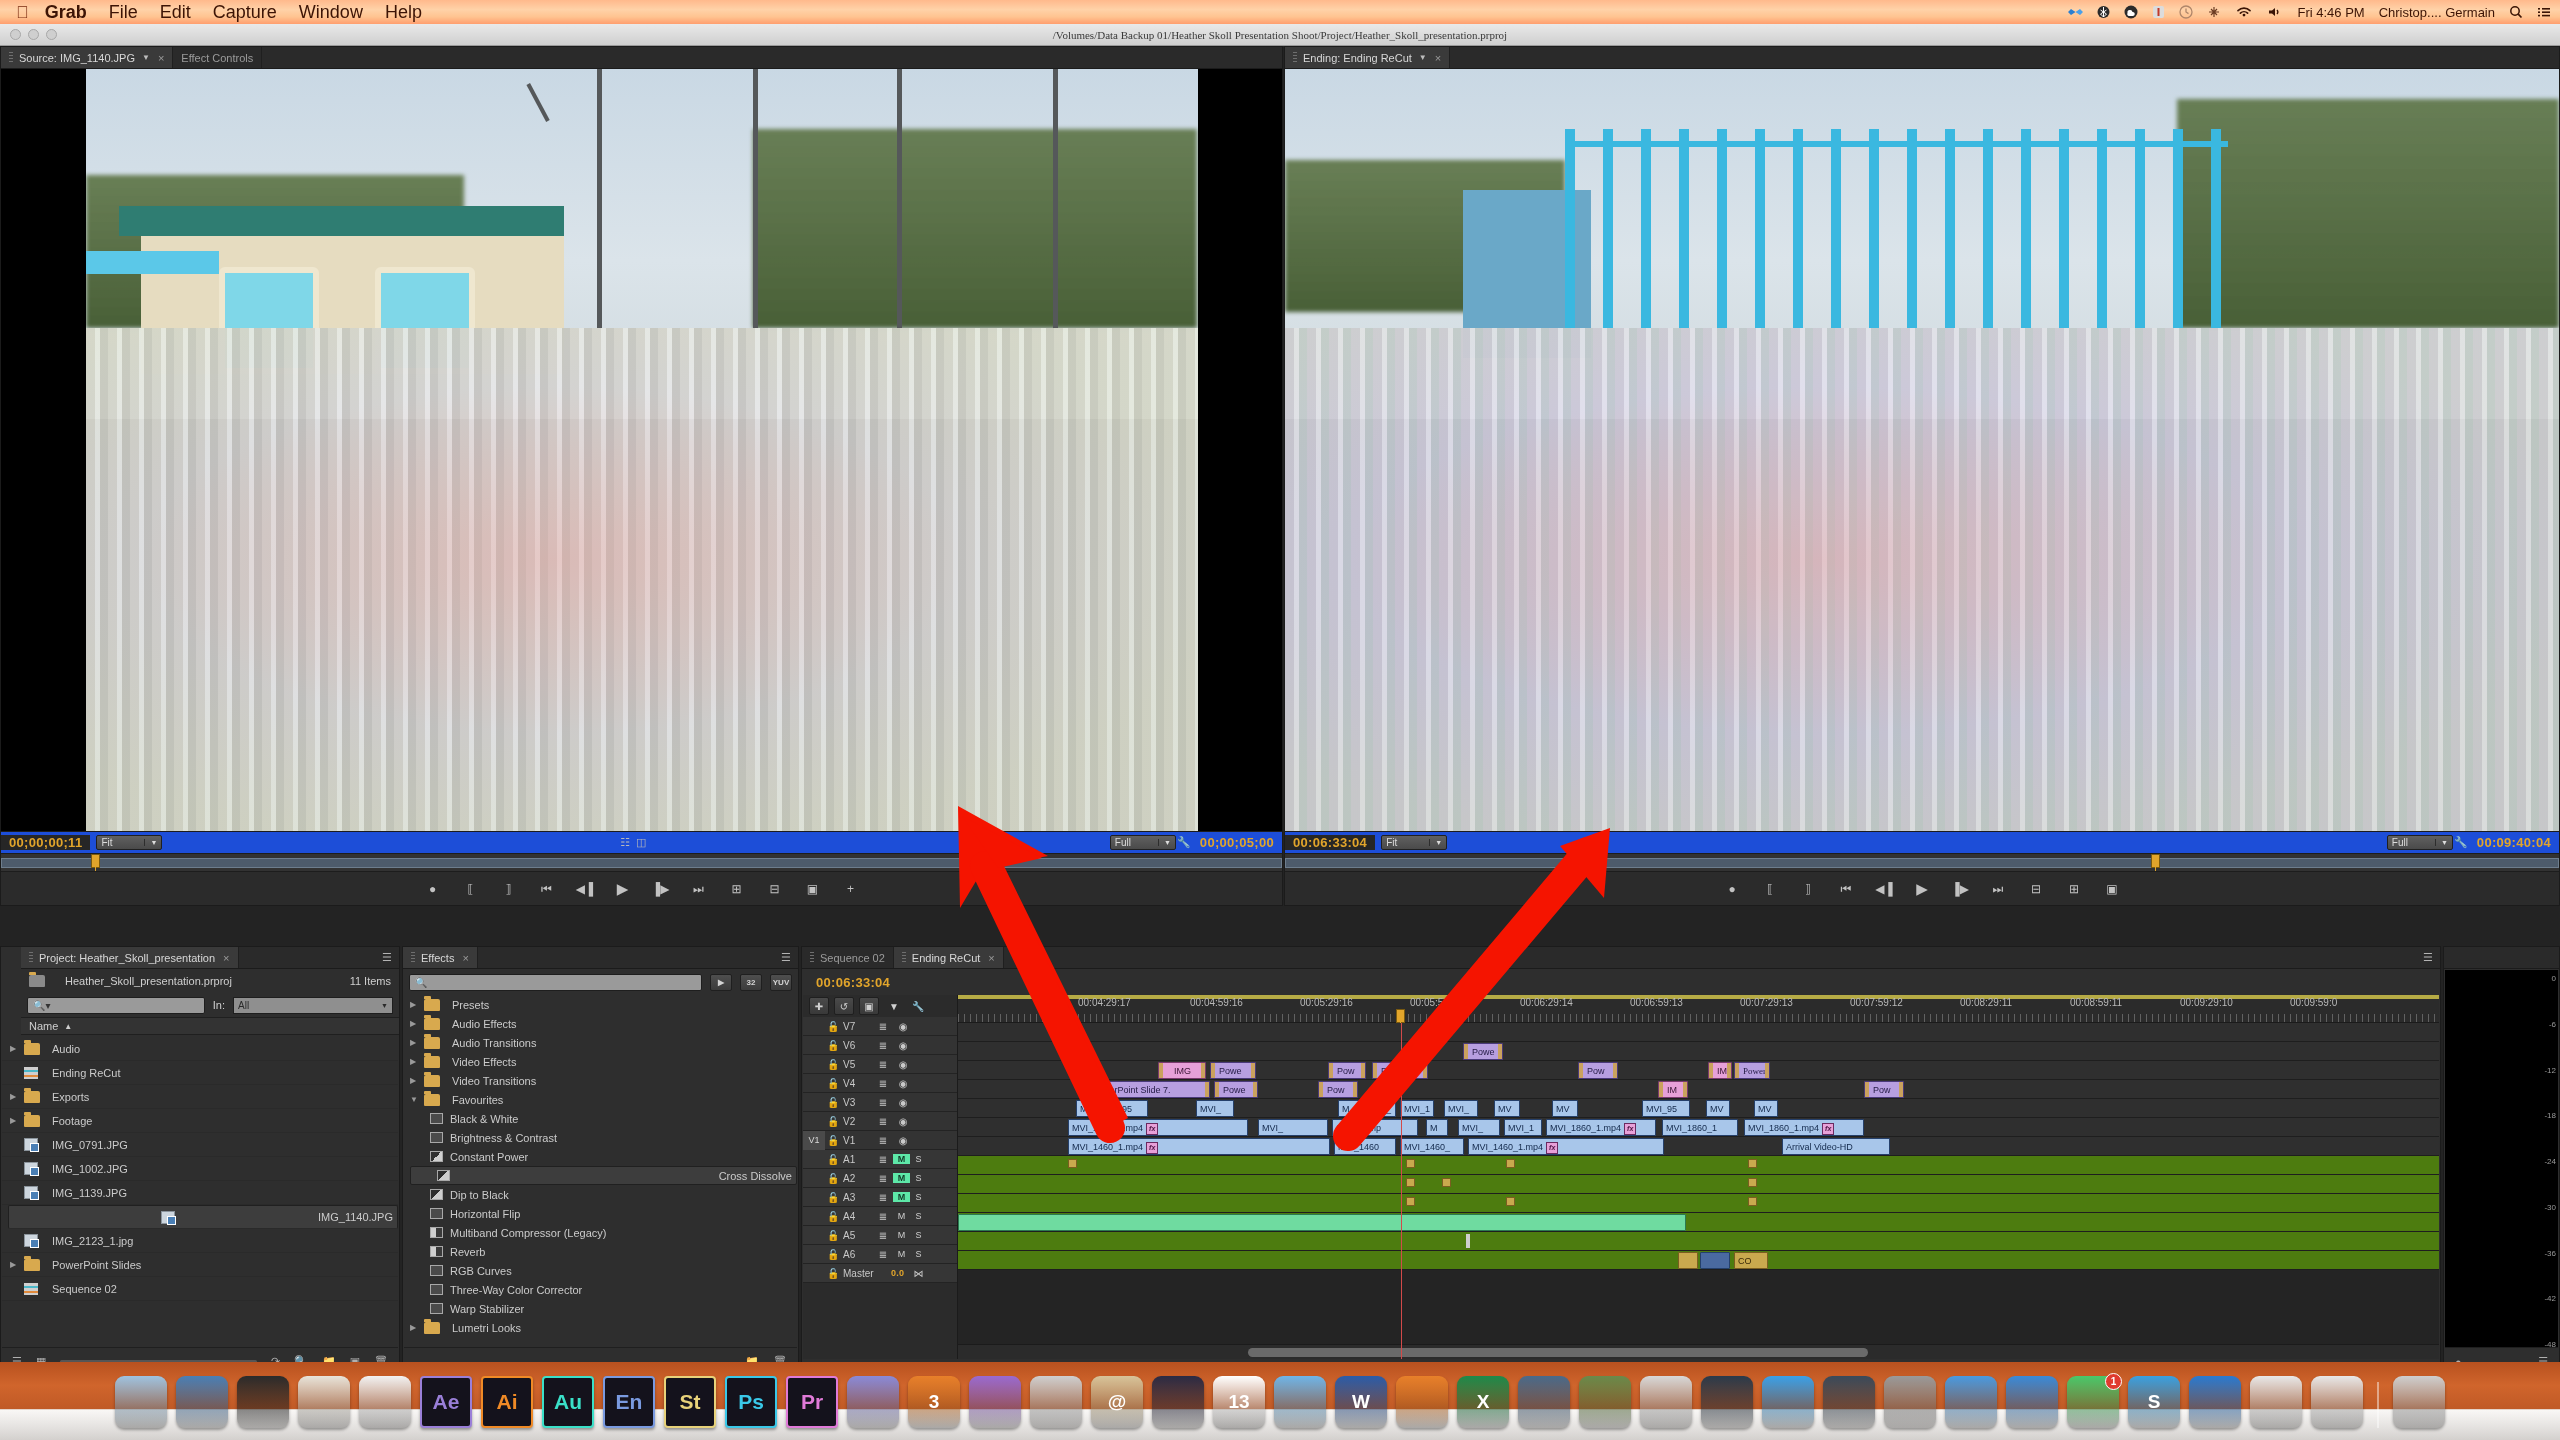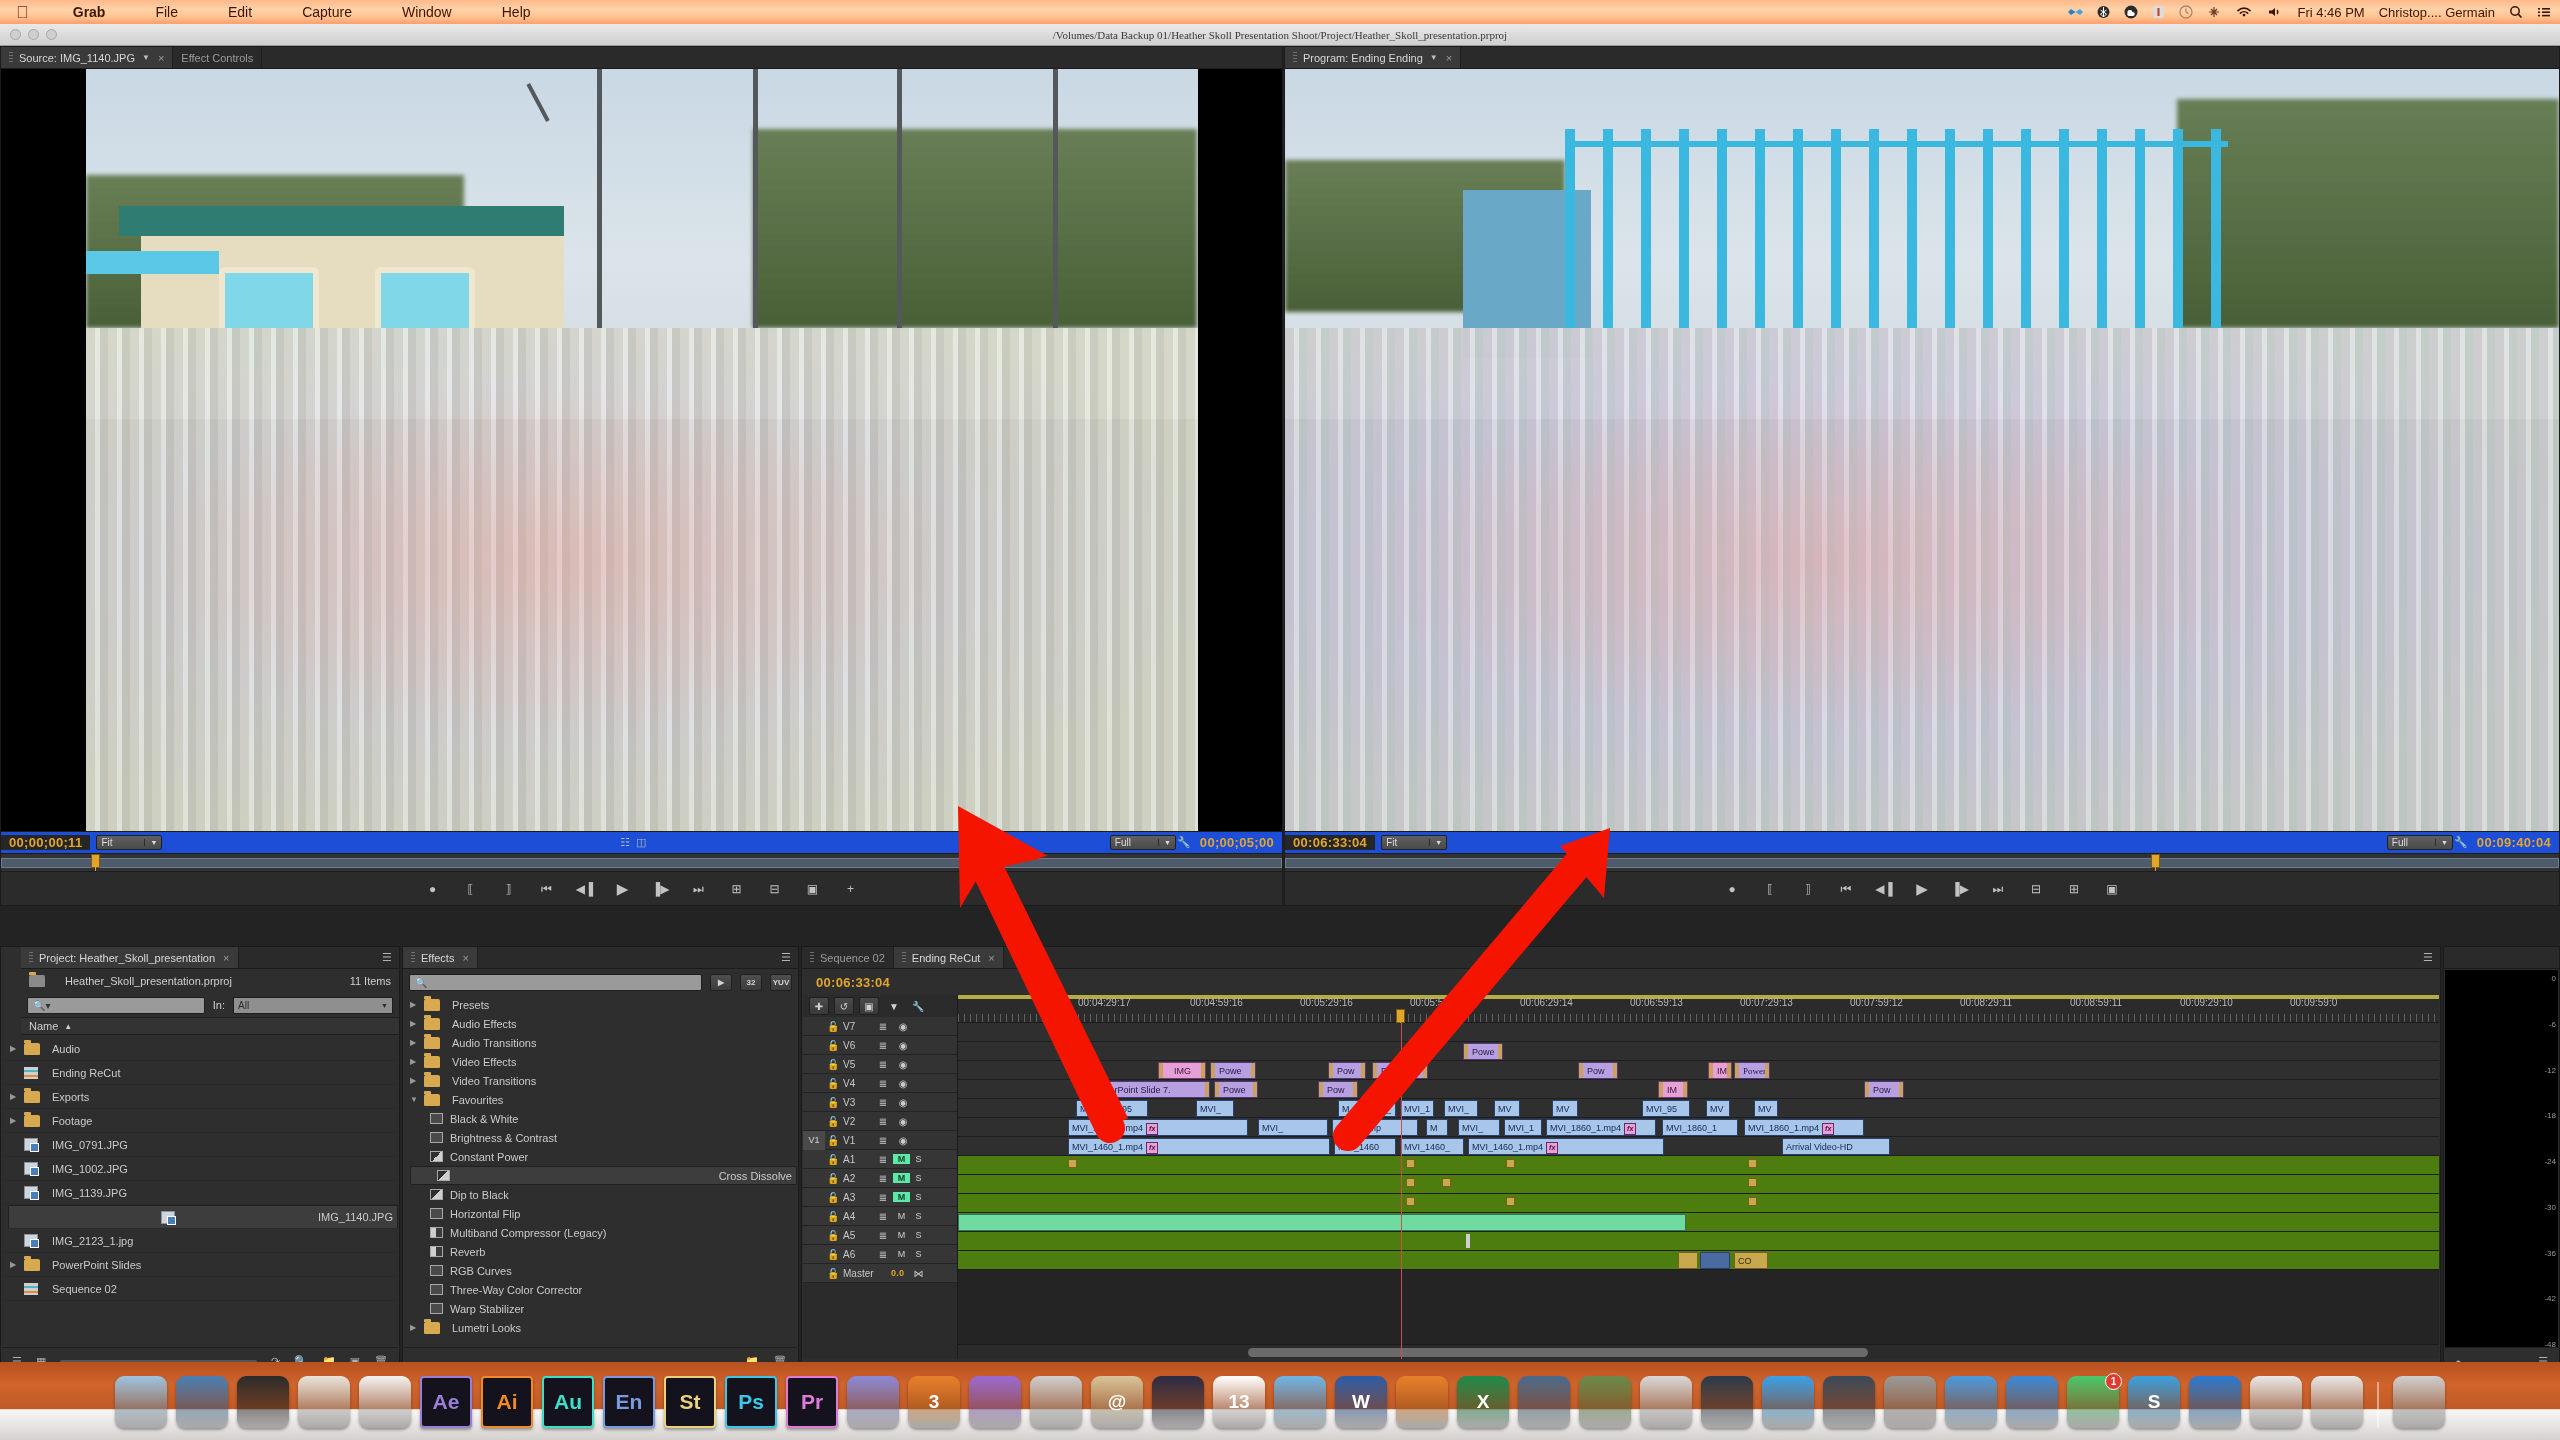--- a/index.html
+++ b/index.html
@@ -5,21 +5,21 @@
   * { box-sizing: border-box; margin:0; padding:0; }
   html,body{ width:2560px; height:1440px; overflow:hidden; background:#2b2b2b;
     font-family:"Liberation Sans", sans-serif; -webkit-font-smoothing:antialiased; }
   #app{ position:relative; width:2560px; height:1440px; }
 
   
   .menubar{ position:absolute; left:0; top:0; width:2560px; height:24px;
     background:linear-gradient(180deg,#ffb98c 0%,#ffd2a8 40%,#ffc491 70%,#ff9e6e 100%);
     display:flex; align-items:center; padding:0 8px; z-index:50; }
   .menubar .apple{ font-size:17px; color:#7a2b10; margin:0 16px 0 8px; line-height:1; }
-  .menubar .mi{ font-size:14px; color:#3d1405; margin-right:22px; white-space:nowrap;margin-left:28px; }
+  .menubar .mi{ font-size:18px; color:#3d1405; margin-right:22px; white-space:nowrap; }
   .menubar .mi.bold{ font-weight:bold; }
   .menubar .spacer{ flex:1; }
   .menubar .ri{ font-size:13px; color:#3d1405; margin-left:14px; display:flex; align-items:center; }
   .menubar .ri svg{ display:block; }
 
   
   .titlebar{ position:absolute; left:0; top:24px; width:2560px; height:22px;
     background:linear-gradient(180deg,#e9e9e9,#cfcfcf); border-bottom:1px solid #9a9a9a;
     display:flex; align-items:center; z-index:40;font-family:Liberation Serif, serif; }
   .tl-lights{ display:flex; gap:7px; padding-left:10px; }
@@ -382,21 +382,21 @@
         <span class="mbtn">⊟</span>
         <span class="mbtn">▣</span>
         <span class="mbtn">+</span>
       </div>
     </div>
 
     <div class="panel" id="pgmPanel">
       <div class="panel-tabbar">
         <div class="ptab active">
           <span class="grip"></span>
-          <span>Program: Ending Ending</span>
+          <span>Ending: Ending ReCut</span>
           <span class="caret">▼</span>
           <span class="x">×</span>
         </div>
         <div class="tabfill"></div>
       </div>
 
       <div class="mon-video">
         <div class="mon-inner" style="width:1274px;height:764px">
           <div class="scene">
             <div class="sky"></div>

